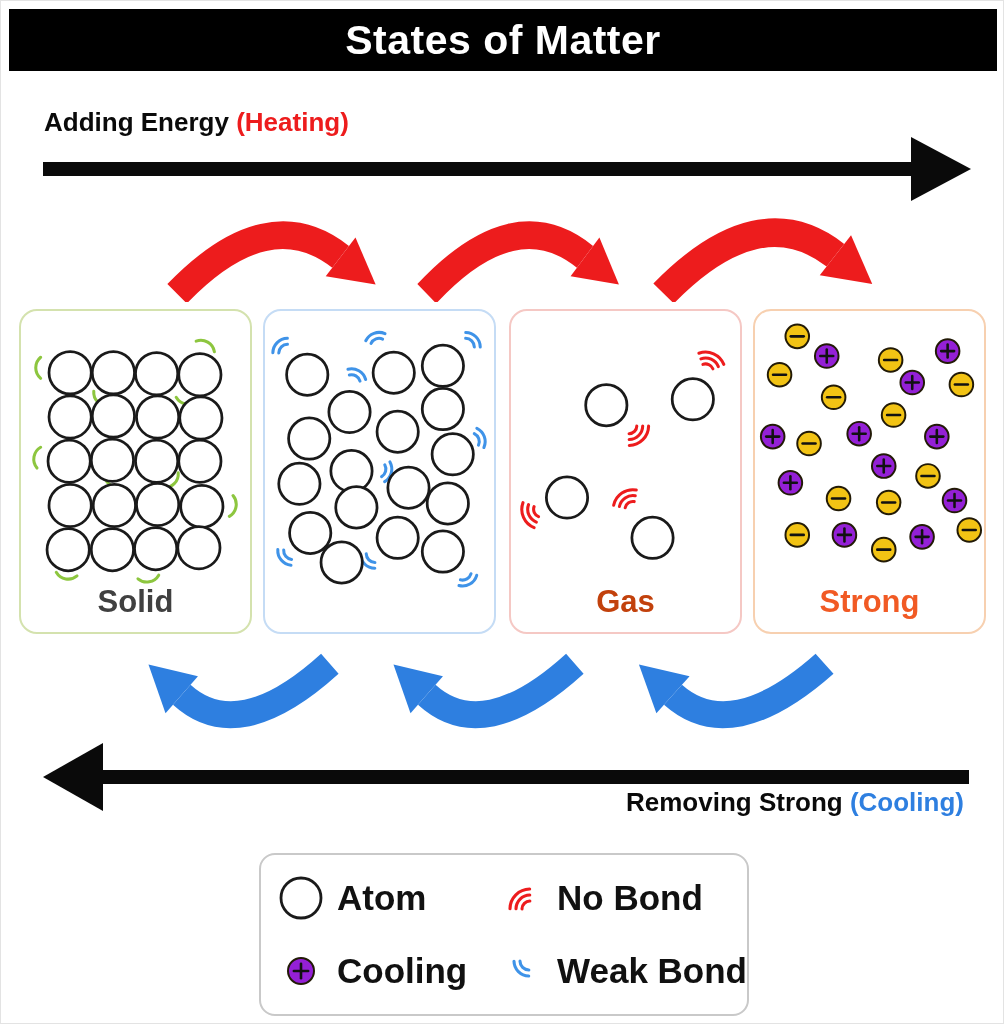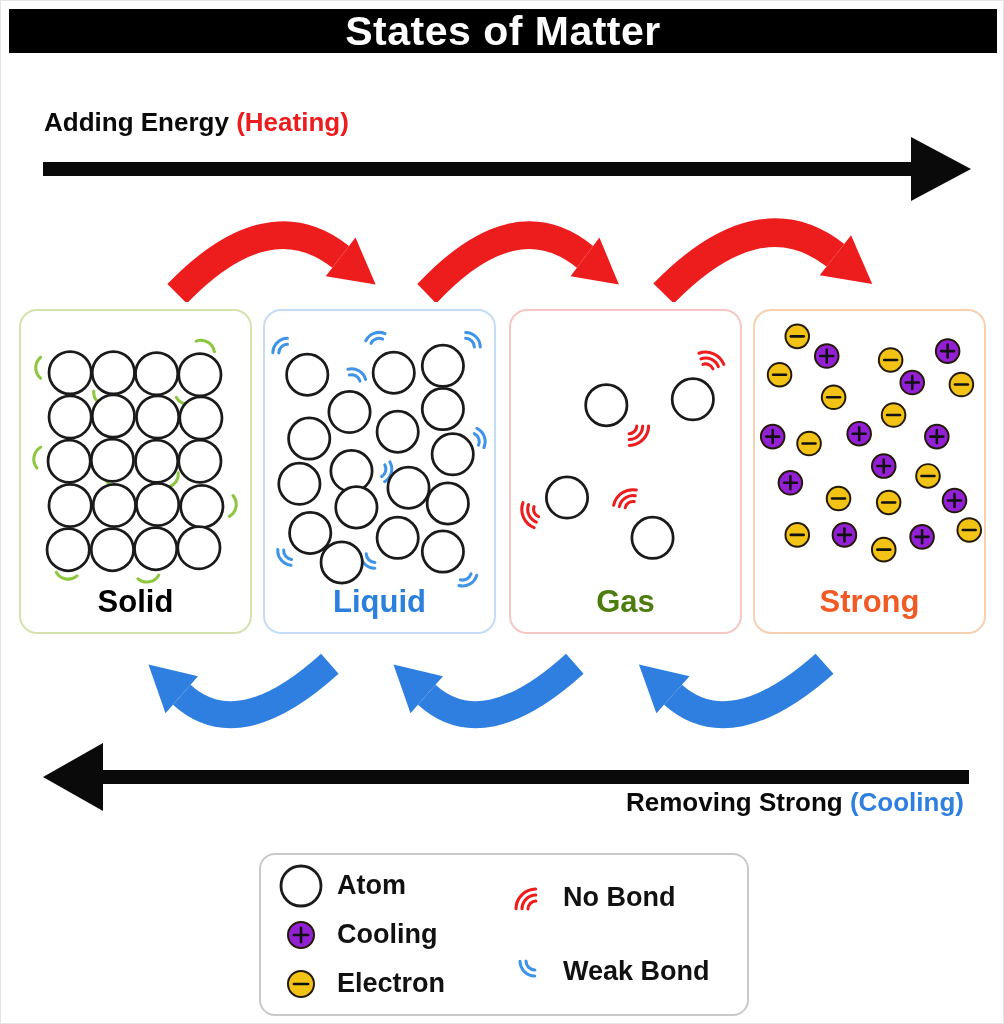--- a/index.html
+++ b/index.html
@@ -7,21 +7,21 @@
     --blue:#2e7fe0;
     --ink:#0a0a0a;
   }
   html,body{margin:0;padding:0;background:#fff;}
   .canvas{
     position:relative;width:1004px;height:1024px;background:#fff;
     font-family:"Liberation Sans",sans-serif;overflow:hidden;
     border:1px solid #e3e3e3;box-sizing:border-box;
   }
   .title-bar{
-    position:absolute;left:8px;top:8px;width:988px;height:44px;background:#000;
+    position:absolute;left:8px;top:8px;width:988px;height:62px;background:#000;
     display:flex;align-items:center;justify-content:center;
   }
   .title-bar span{color:#fff;font-size:41px;font-weight:bold;letter-spacing:.5px;}
   .energy-label{position:absolute;font-size:26px;font-weight:bold;color:var(--ink);white-space:nowrap;}
   .energy-label.heating{left:43px;top:106px;}
   .energy-label.cooling{right:39px;top:786px;}
   .accent-red{color:var(--red);}
   .accent-blue{color:var(--blue);margin-top:40px;}
   .arc-arrow{position:absolute;display:block;}
   .red-arc{color:var(--red);}
@@ -39,21 +39,21 @@
   .legend{
     position:absolute;left:258px;top:852px;width:490px;height:163px;background:#fff;
     border:2px solid #c9c9c9;border-radius:16px;box-sizing:border-box;
     display:flex;padding:6px 0 6px 12px;
   }
   .legend-col{display:flex;flex-direction:column;justify-content:space-around;}
   .legend-col.left{width:226px;}
   .legend-col.right{flex:1;}
   .legend-item{display:flex;align-items:center;gap:8px;height:48px;}
   .legend-icon-wrap{width:56px;display:flex;justify-content:center;align-items:center;}
-  .legend-label{font-size:27px;font-weight:bold;color:#111;white-space:nowrap;}
+  .legend-label{font-size:35px;font-weight:bold;color:#111;white-space:nowrap;}
 </style>
 </head>
 <body>
 
 <div class="canvas">
 
   <div class="title-bar">
     <span>States of Matter</span>
   </div>
 
@@ -132,21 +132,21 @@
         <circle cx="182" cy="152" r="21.5" fill="#fff" stroke="#1a1a1a" stroke-width="2.8"></circle>
         <circle cx="50" cy="197" r="21.5" fill="#fff" stroke="#1a1a1a" stroke-width="2.8"></circle>
         <circle cx="95" cy="197" r="21.5" fill="#fff" stroke="#1a1a1a" stroke-width="2.8"></circle>
         <circle cx="139" cy="196" r="21.5" fill="#fff" stroke="#1a1a1a" stroke-width="2.8"></circle>
         <circle cx="184" cy="198" r="21.5" fill="#fff" stroke="#1a1a1a" stroke-width="2.8"></circle>
         <circle cx="48" cy="242" r="21.5" fill="#fff" stroke="#1a1a1a" stroke-width="2.8"></circle>
         <circle cx="93" cy="242" r="21.5" fill="#fff" stroke="#1a1a1a" stroke-width="2.8"></circle>
         <circle cx="137" cy="241" r="21.5" fill="#fff" stroke="#1a1a1a" stroke-width="2.8"></circle>
         <circle cx="181" cy="240" r="21.5" fill="#fff" stroke="#1a1a1a" stroke-width="2.8"></circle>
       </svg>
-    <div class="panel-label" style="color: #000000;">Solid</div>
+    <div class="panel-label" style="color: #404040;">Solid</div>
   </div>
   <div class="panel" style="left: 262px; border-color: rgb(197, 220, 245);">
     <svg class="panel-art" viewBox="0 0 233 325">
         <g transform="translate(23,42) rotate(-135)">
           <path d="M 6.47,-6.25 A 9,9 0 0 1 6.47,6.25" fill="none" stroke="#3f93e8" stroke-width="3.1" stroke-linecap="round"></path>
           <path d="M 10.79,-10.42 A 15,15 0 0 1 10.79,10.42" fill="none" stroke="#3f93e8" stroke-width="3.1" stroke-linecap="round"></path>
         </g>
         <g transform="translate(88,73) rotate(-60)">
           <path d="M 6.47,-6.25 A 9,9 0 0 1 6.47,6.25" fill="none" stroke="#3f93e8" stroke-width="3.1" stroke-linecap="round"></path>
           <path d="M 10.79,-10.42 A 15,15 0 0 1 10.79,10.42" fill="none" stroke="#3f93e8" stroke-width="3.1" stroke-linecap="round"></path>
@@ -190,21 +190,20 @@
         <circle cx="88" cy="162" r="21" fill="#fff" stroke="#1a1a1a" stroke-width="2.8"></circle>
         <circle cx="146" cy="179" r="21" fill="#fff" stroke="#1a1a1a" stroke-width="2.8"></circle>
         <circle cx="191" cy="145" r="21" fill="#fff" stroke="#1a1a1a" stroke-width="2.8"></circle>
         <circle cx="46" cy="225" r="21" fill="#fff" stroke="#1a1a1a" stroke-width="2.8"></circle>
         <circle cx="93" cy="199" r="21" fill="#fff" stroke="#1a1a1a" stroke-width="2.8"></circle>
         <circle cx="135" cy="230" r="21" fill="#fff" stroke="#1a1a1a" stroke-width="2.8"></circle>
         <circle cx="186" cy="195" r="21" fill="#fff" stroke="#1a1a1a" stroke-width="2.8"></circle>
         <circle cx="78" cy="255" r="21" fill="#fff" stroke="#1a1a1a" stroke-width="2.8"></circle>
         <circle cx="181" cy="244" r="21" fill="#fff" stroke="#1a1a1a" stroke-width="2.8"></circle>
       </svg>
-    <div class="panel-label" style="color: rgb(43, 127, 221);">Liquid</div>
   </div>
   <div class="panel" style="left: 508px; border-color: rgb(245, 200, 196);">
     <svg class="panel-art" viewBox="0 0 233 325">
         <g transform="translate(120,116) rotate(45)">
           <path d="M 5.75,-5.56 A 8,8 0 0 1 5.75,5.56" fill="none" stroke="#ed1c1d" stroke-width="3.1" stroke-linecap="round"></path>
           <path d="M 10.07,-9.73 A 14,14 0 0 1 10.07,9.73" fill="none" stroke="#ed1c1d" stroke-width="3.1" stroke-linecap="round"></path>
           <path d="M 14.39,-13.89 A 20,20 0 0 1 14.39,13.89" fill="none" stroke="#ed1c1d" stroke-width="3.1" stroke-linecap="round"></path>
         </g>
         <g transform="translate(198,61) rotate(-66)">
           <path d="M 5.75,-5.56 A 8,8 0 0 1 5.75,5.56" fill="none" stroke="#ed1c1d" stroke-width="3.1" stroke-linecap="round"></path>
@@ -219,21 +218,21 @@
         <g transform="translate(124,201) rotate(-124)">
           <path d="M 5.75,-5.56 A 8,8 0 0 1 5.75,5.56" fill="none" stroke="#ed1c1d" stroke-width="3.1" stroke-linecap="round"></path>
           <path d="M 10.07,-9.73 A 14,14 0 0 1 10.07,9.73" fill="none" stroke="#ed1c1d" stroke-width="3.1" stroke-linecap="round"></path>
           <path d="M 14.39,-13.89 A 20,20 0 0 1 14.39,13.89" fill="none" stroke="#ed1c1d" stroke-width="3.1" stroke-linecap="round"></path>
         </g>
         <circle cx="97" cy="95" r="21" fill="#fff" stroke="#1a1a1a" stroke-width="2.8"></circle>
         <circle cx="185" cy="89" r="21" fill="#fff" stroke="#1a1a1a" stroke-width="2.8"></circle>
         <circle cx="57" cy="189" r="21" fill="#fff" stroke="#1a1a1a" stroke-width="2.8"></circle>
         <circle cx="144" cy="230" r="21" fill="#fff" stroke="#1a1a1a" stroke-width="2.8"></circle>
       </svg>
-    <div class="panel-label" style="color: #4d7c0f;">Gas</div>
+    <div class="panel-label" style="color: #c2410c;">Gas</div>
   </div>
   <div class="panel" style="left: 752px; border-color: rgb(247, 208, 176);">
     <svg class="panel-art" viewBox="0 0 233 325">
         <circle cx="73" cy="45" r="12" fill="#9420d6" stroke="#221a06" stroke-width="2"></circle>
         <line x1="66.4" y1="45" x2="79.6" y2="45" stroke="#111111" stroke-width="2.6" stroke-linecap="round"></line>
         <line x1="73" y1="38.4" x2="73" y2="51.6" stroke="#111111" stroke-width="2.6" stroke-linecap="round"></line>
         <circle cx="196" cy="40" r="12" fill="#9420d6" stroke="#221a06" stroke-width="2"></circle>
         <line x1="189.4" y1="40" x2="202.6" y2="40" stroke="#111111" stroke-width="2.6" stroke-linecap="round"></line>
         <line x1="196" y1="33.4" x2="196" y2="46.6" stroke="#111111" stroke-width="2.6" stroke-linecap="round"></line>
         <circle cx="160" cy="72" r="12" fill="#9420d6" stroke="#221a06" stroke-width="2"></circle>
@@ -329,29 +328,20 @@
       <div class="legend-item">
         <span class="legend-icon-wrap">
             <svg width="50" height="40" viewBox="0 0 50 40">
               <circle cx="25" cy="20" r="13" fill="#9420d6" stroke="#221a06" stroke-width="2"></circle>
               <line x1="17.85" y1="20" x2="32.15" y2="20" stroke="#111111" stroke-width="2.6" stroke-linecap="round"></line>
               <line x1="25" y1="12.85" x2="25" y2="27.15" stroke="#111111" stroke-width="2.6" stroke-linecap="round"></line>
             </svg>
           </span>
         <span class="legend-label">Cooling</span>
       </div>
-      <div class="legend-item">
-        <span class="legend-icon-wrap">
-            <svg width="50" height="40" viewBox="0 0 50 40">
-              <circle cx="25" cy="20" r="13" fill="#f2c314" stroke="#221a06" stroke-width="2"></circle>
-              <line x1="17.85" y1="20" x2="32.15" y2="20" stroke="#111111" stroke-width="2.6" stroke-linecap="round"></line>
-            </svg>
-          </span>
-        <span class="legend-label">Electron</span>
-      </div>
     </div>
     <div class="legend-col right">
       <div class="legend-item">
         <span class="legend-icon-wrap">
             <svg width="44" height="40" viewBox="0 0 44 40">
               <g transform="translate(31,31) rotate(-135)">
                 <path d="M 5.75,-5.56 A 8,8 0 0 1 5.75,5.56" fill="none" stroke="#ed1c1d" stroke-width="3.1" stroke-linecap="round"></path>
                 <path d="M 10.07,-9.73 A 14,14 0 0 1 10.07,9.73" fill="none" stroke="#ed1c1d" stroke-width="3.1" stroke-linecap="round"></path>
                 <path d="M 14.39,-13.89 A 20,20 0 0 1 14.39,13.89" fill="none" stroke="#ed1c1d" stroke-width="3.1" stroke-linecap="round"></path>
               </g>

